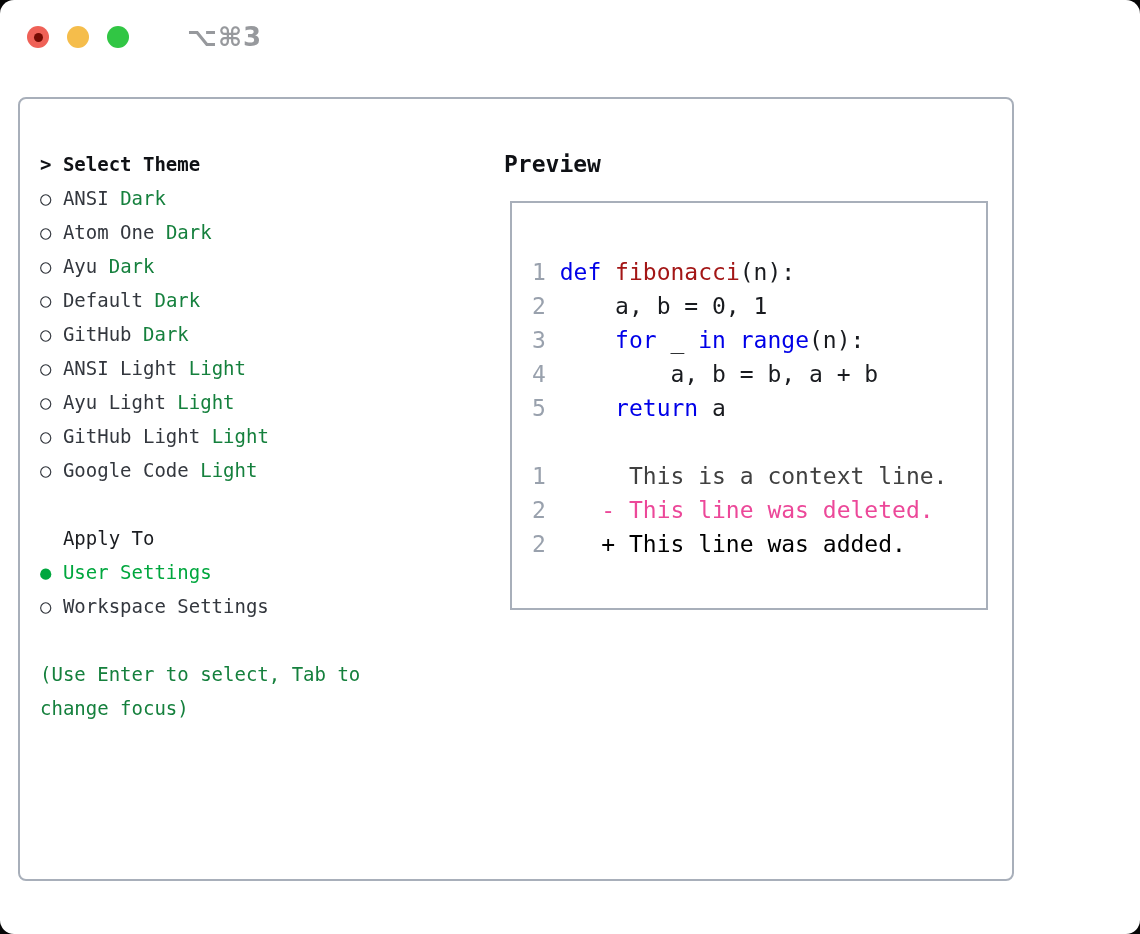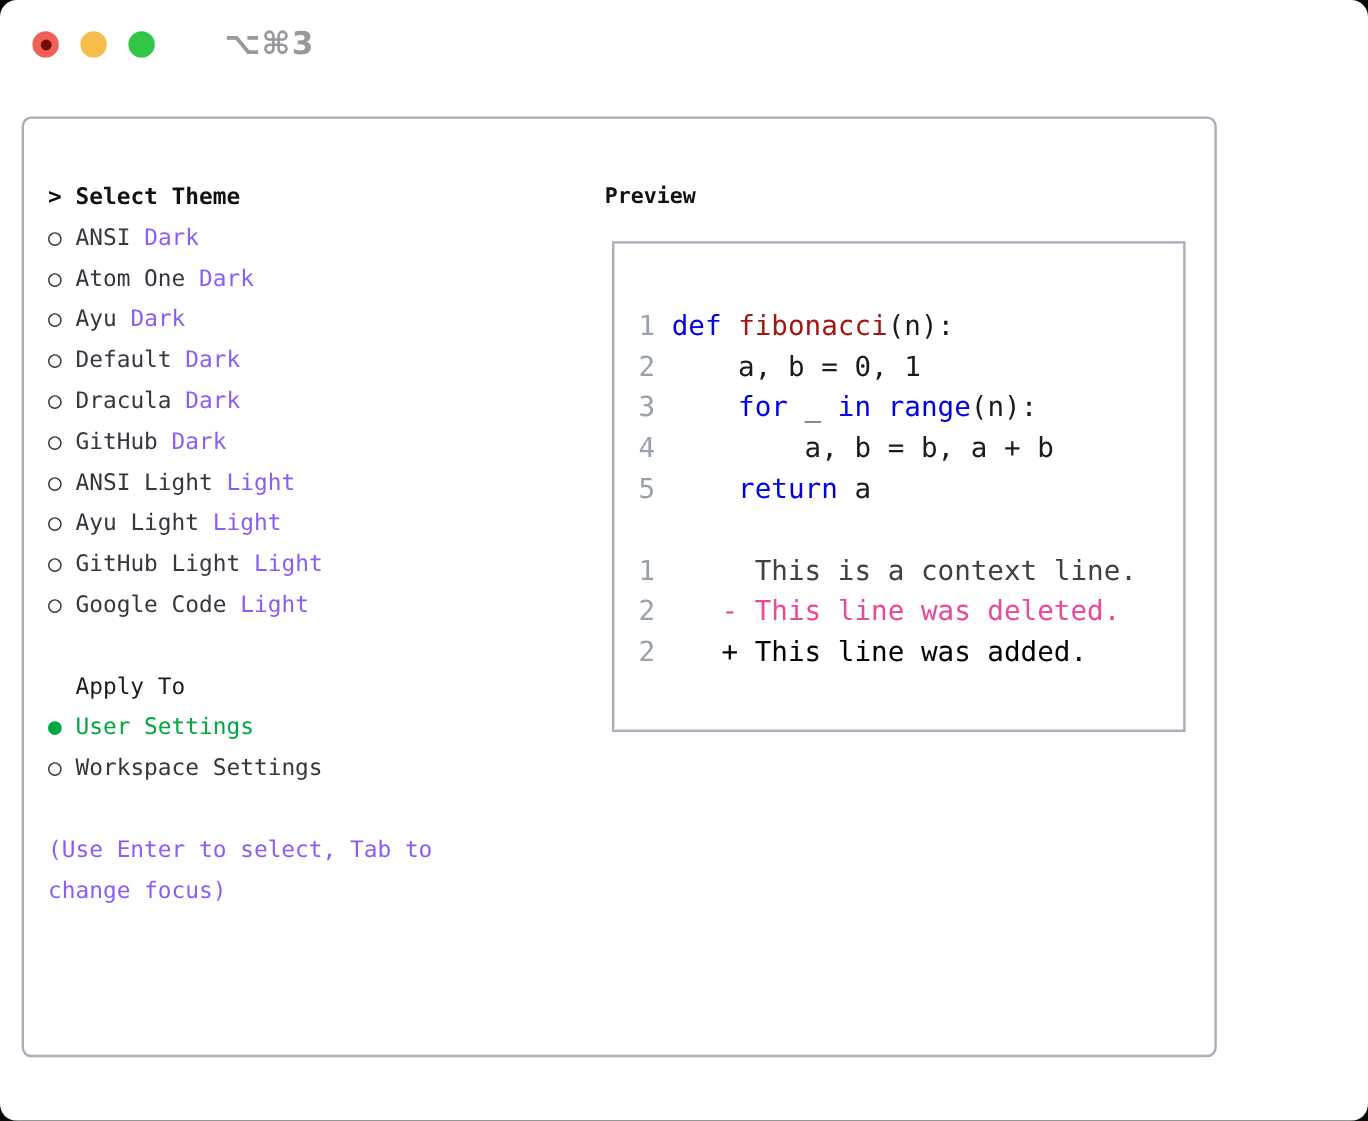--- a/index.html
+++ b/index.html
@@ -19,24 +19,24 @@
   .shortcut{margin-left:40px;font-family:"DejaVu Sans",sans-serif;font-size:26px;font-weight:600;color:#97999d;letter-spacing:1px;}
   
   .panel{position:absolute;left:18px;top:97px;width:996px;height:784px;
     border:2px solid #a8afba;border-radius:8px;box-sizing:border-box;background:#fff;}
   .leftcol{position:absolute;left:20px;top:48px;font-size:19px;line-height:34px;}
   .row{height:34px;white-space:pre;}
   
   .heading{font-weight:bold;color:#0f1115;}
   .label-black{color:#1a1c20;}
   .main{color:#33373e;}
-  .dim{color:#8b5cf6;text-align:center;}
+  .dim{color:#15803d;text-align:center;}
   .green{color:#00a73e;}
   
-  .preview-title{position:absolute;left:484px;top:48px;font-size:18px;line-height:34px;font-weight:bold;color:#0f1115;white-space:pre;}
+  .preview-title{position:absolute;left:484px;top:48px;font-size:23px;line-height:34px;font-weight:bold;color:#0f1115;white-space:pre;}
   .preview-box{position:absolute;left:490px;top:102px;width:478px;height:409px;
     border:2px solid #a8afba;box-sizing:border-box;background:#fff;overflow:hidden;}
   .codepre{margin:0;padding:52px 0 0 20px;font-family:"DejaVu Sans Mono",monospace;font-size:23px;line-height:34px;}
   .kw{color:#0000e8;}
   .fn{color:#a31616;}
   .pl{color:#191b1f;}
   .num{color:#99a1ad;}
   .ctx{color:#404040;}
   .del{color:#ec4899;}
   .add{color:#000000;}
@@ -55,21 +55,20 @@
     <div class="shortcut">⌥⌘3</div>
   </div>
 
   <div class="panel">
     <div class="leftcol" id="leftcol">
         <div class="row"><span class="heading">&gt; </span><span class="heading">Select Theme</span></div>
         <div class="row"><span class="main">○</span><span class="main"> </span><span class="main">ANSI</span><span class="main"> </span><span class="dim">Dark</span></div>
         <div class="row"><span class="main">○</span><span class="main"> </span><span class="main">Atom One</span><span class="main"> </span><span class="dim">Dark</span></div>
         <div class="row"><span class="main">○</span><span class="main"> </span><span class="main">Ayu</span><span class="main"> </span><span class="dim">Dark</span></div>
         <div class="row"><span class="main">○</span><span class="main"> </span><span class="main">Default</span><span class="main"> </span><span class="dim">Dark</span></div>
-        <div class="row"><span class="main">○</span><span class="main"> </span><span class="main">Dracula</span><span class="main"> </span><span class="dim">Dark</span></div>
         <div class="row"><span class="main">○</span><span class="main"> </span><span class="main">GitHub</span><span class="main"> </span><span class="dim">Dark</span></div>
         <div class="row"><span class="main">○</span><span class="main"> </span><span class="main">ANSI Light</span><span class="main"> </span><span class="dim">Light</span></div>
         <div class="row"><span class="main">○</span><span class="main"> </span><span class="main">Ayu Light</span><span class="main"> </span><span class="dim">Light</span></div>
         <div class="row"><span class="main">○</span><span class="main"> </span><span class="main">GitHub Light</span><span class="main"> </span><span class="dim">Light</span></div>
         <div class="row"><span class="main">○</span><span class="main"> </span><span class="main">Google Code</span><span class="main"> </span><span class="dim">Light</span></div>
         <div class="row"></div>
         <div class="row"><span class="label-black">  Apply To</span></div>
         <div class="row"><span class="green">●</span><span class="main"> </span><span class="green">User Settings</span></div>
         <div class="row"><span class="main">○</span><span class="main"> </span><span class="main">Workspace Settings</span></div>
         <div class="row"></div>

